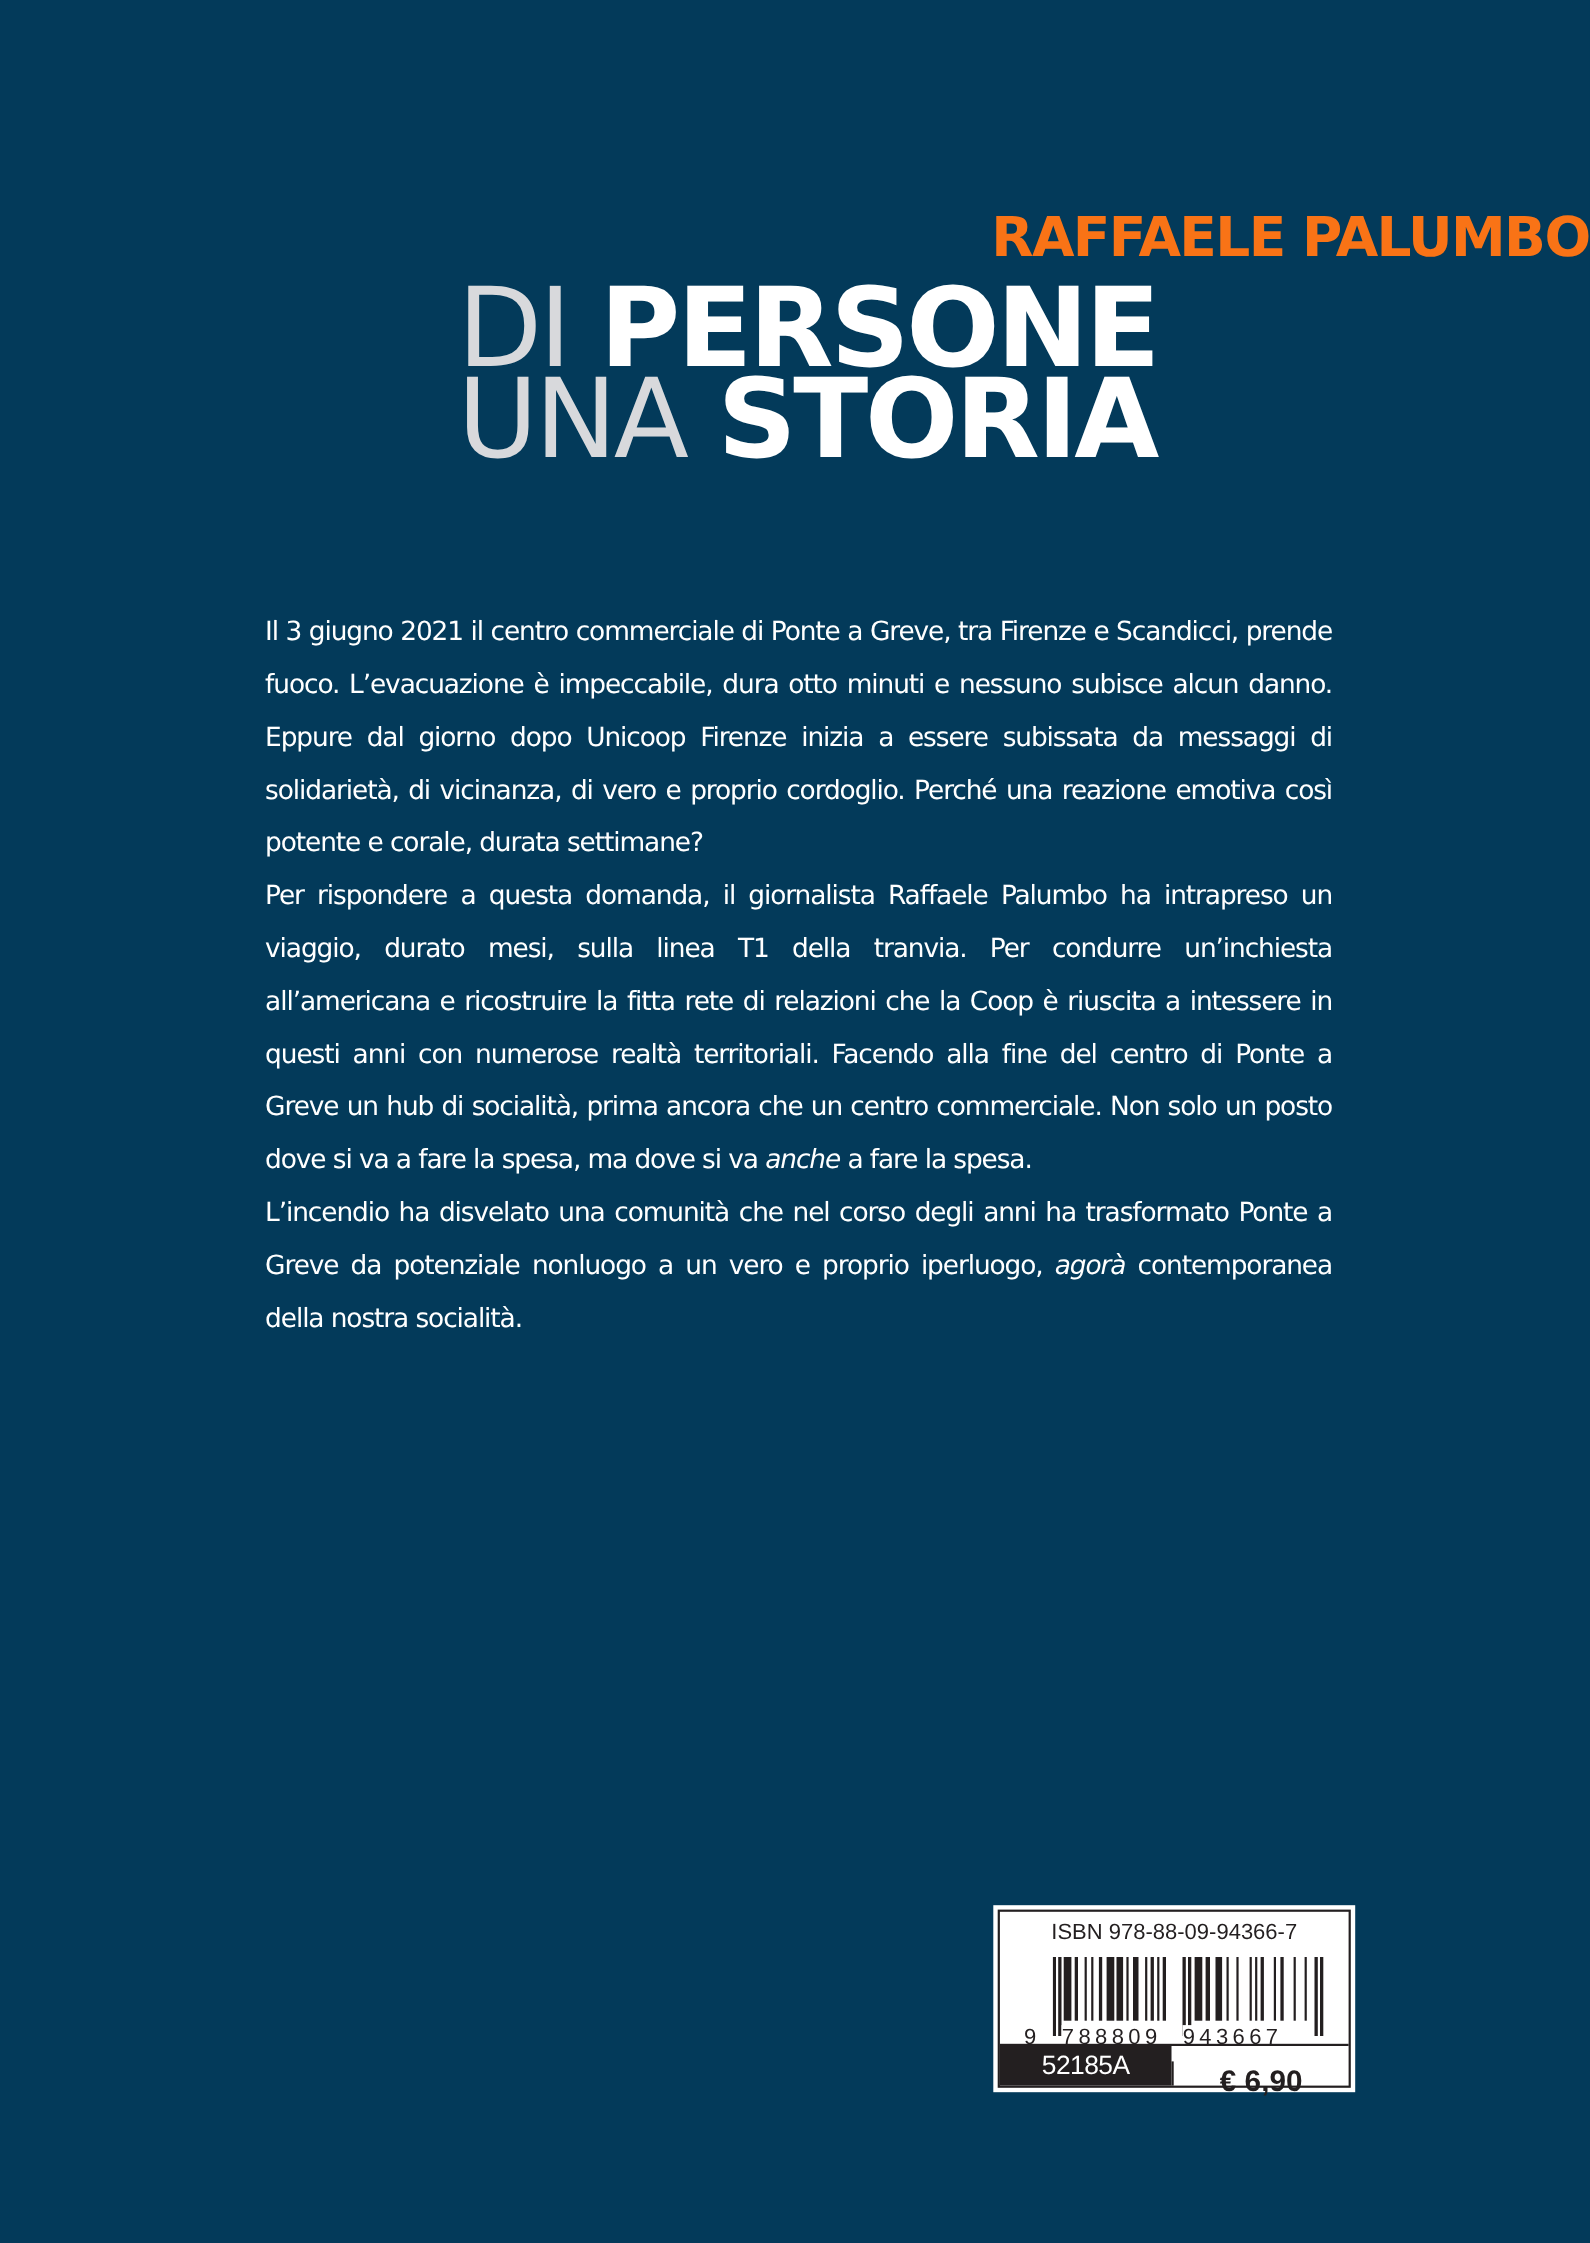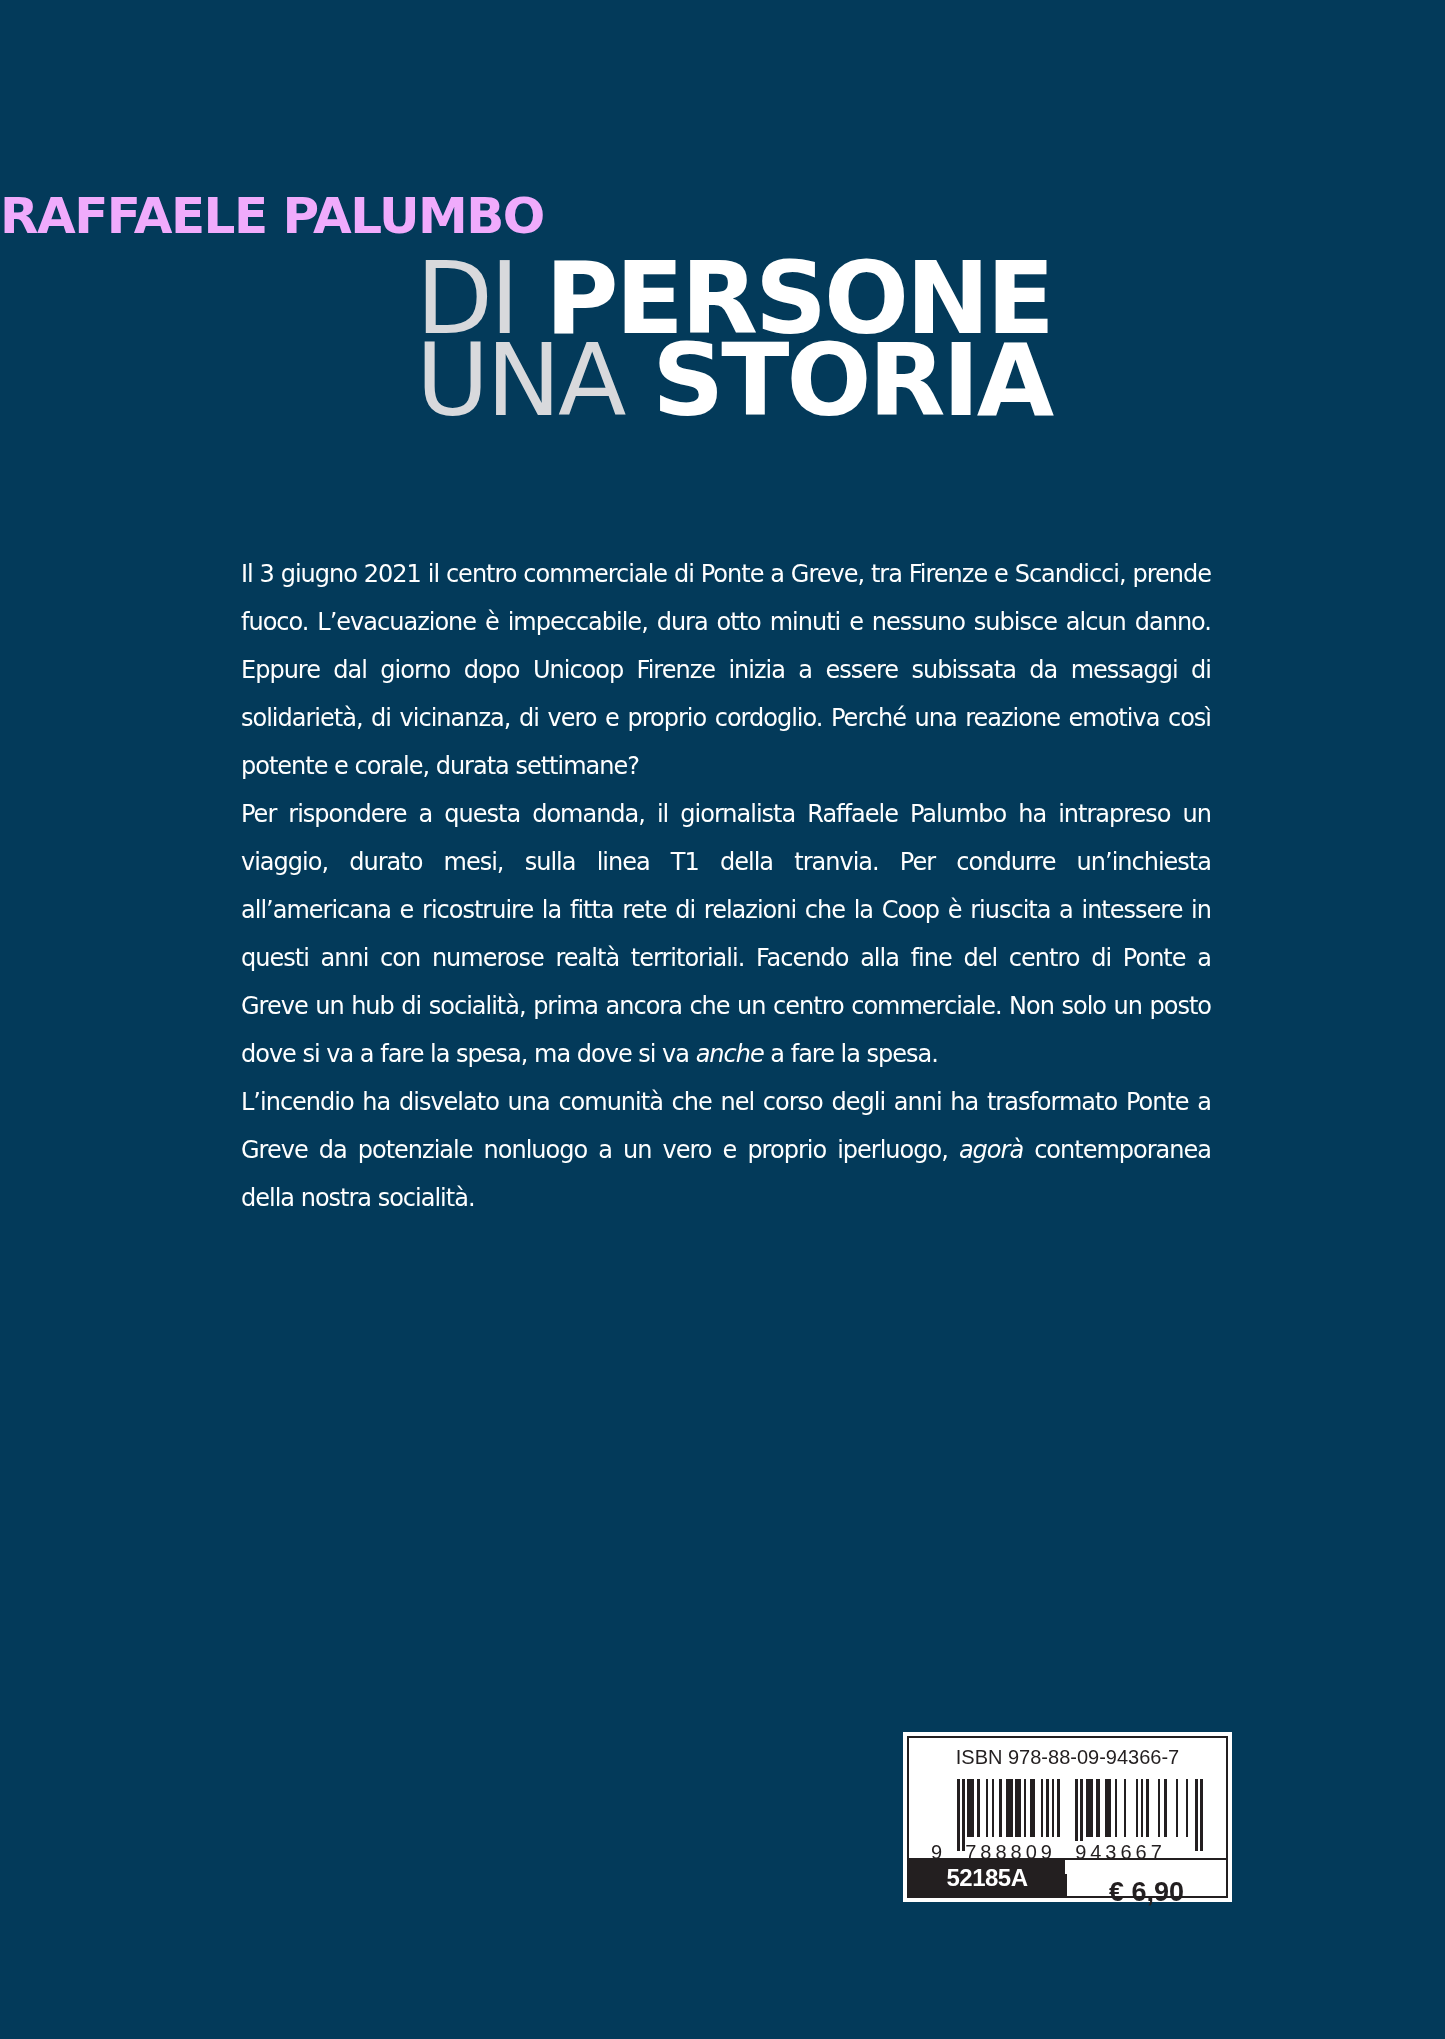--- a/index.html
+++ b/index.html
@@ -12,22 +12,22 @@
       background: #033a5a;
       position: relative;
       overflow: hidden;
       font-family: "DejaVu Sans", sans-serif;
     }
     .author {
       position: absolute;
       left: 0;
       width: 1445px;
       top: 186px;
-      text-align: left;
-      color: #f0abfc;
+      text-align: right;
+      color: #f97316;
       font-family: "DejaVu Sans", sans-serif;
       font-weight: bold;
       font-size: 50px;
       letter-spacing: -1.5px;
       line-height: 60px;
     }
     .title {
       position: absolute;
       left: 416px;
       top: 258px;
@@ -116,21 +116,21 @@
       bottom: 0;
       height: 36px;
       display: flex;
       border-top: 2px solid #231f20;
     }
     .code-cell {
       width: 156px;
       background: #231f20;
       color: #ffffff;
       font-family: "Liberation Sans", sans-serif;
-      font-weight: bold;
+      font-weight: normal;
       font-size: 24px;
       line-height: 36px;
       text-align: center;
       letter-spacing: -0.5px;
     }
     .price-cell {
       flex: 1;
       color: #231f20;
       font-family: "Liberation Sans", sans-serif;
       font-weight: bold;

